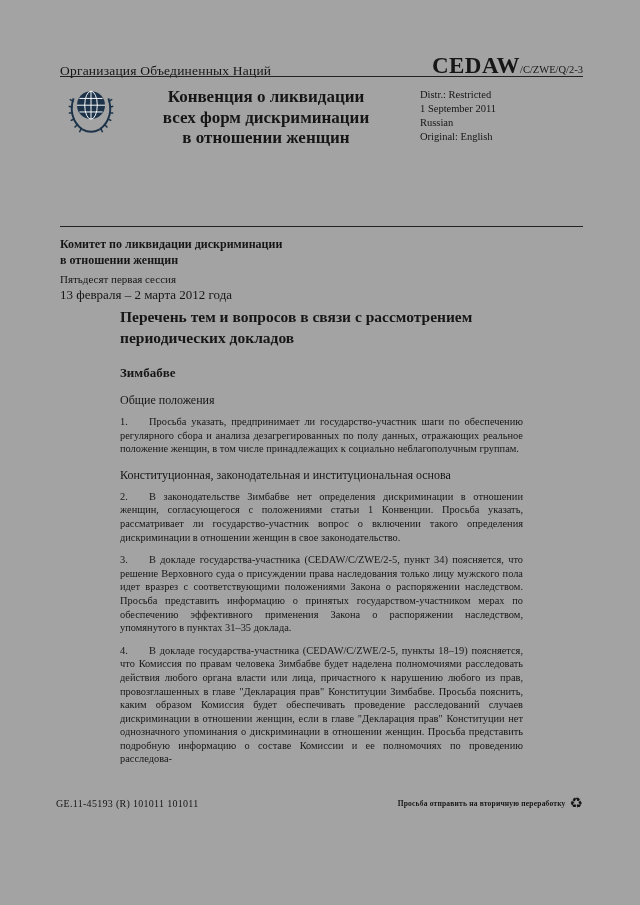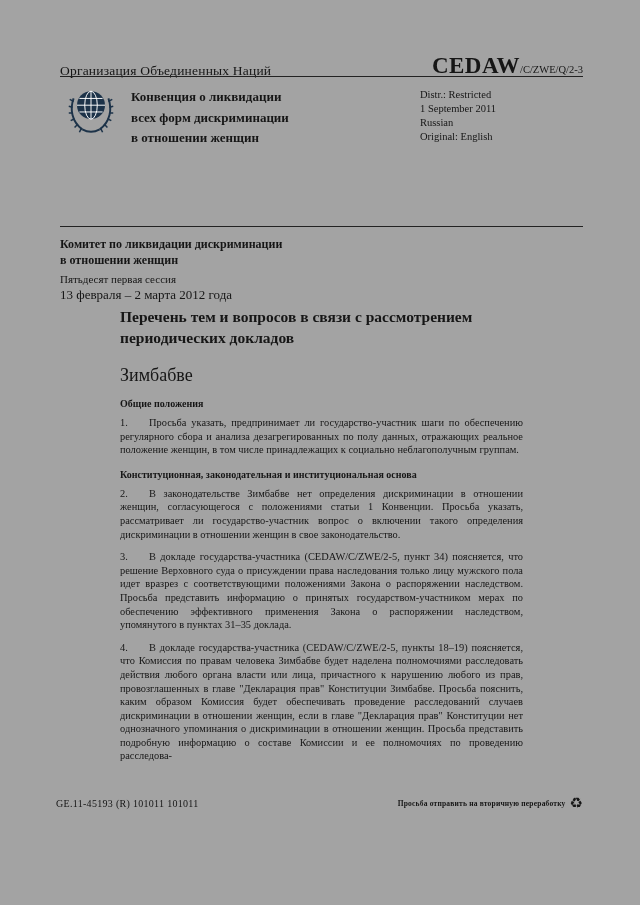--- a/index.html
+++ b/index.html
@@ -29,42 +29,43 @@
   .symbol-suffix { font-size: 10.5px; font-weight: normal; }
 
   .rule { position: absolute; left: 60px; width: 523px; border-bottom: 1.2px solid #222; }
   .rule-top { top: 76px; }
   .rule-mid { top: 226px; }
 
   
   .emblem { position: absolute; top: 82px; left: 62px; width: 58px; height: 58px; }
   .masthead-title {
     position: absolute; top: 87px; left: 131px; width: 270px;
-    font-size: 13px; font-weight: bold; line-height: 20.5px;
+    font-size: 17px; font-weight: bold; line-height: 20.5px;
     white-space: pre-line;
+    text-align: center;
   }
   .distr-block {
     position: absolute; top: 88px; left: 420px;
     font-size: 10.5px; line-height: 14px;
   }
 
   
   .committee { position: absolute; top: 237px; left: 60px; }
   .committee-name { font-size: 12px; font-weight: bold; line-height: 15.5px; white-space: pre-line; }
   .committee-session { font-size: 11px; font-weight: normal; margin-top: 5px; }
   .committee-dates { font-size: 13px; margin-top: 2px; }
 
   
   .content { position: absolute; top: 306px; left: 120px; width: 403px; }
   .main-title {
     font-size: 15.5px; font-weight: bold; line-height: 21px;
     max-width: 410px; margin-bottom: 17px;
   }
-  .country { font-size: 18px; font-weight: normal; margin-bottom: 10px; }
-  .section-heading { font-size: 10px; font-weight: bold; margin-top: 12px; margin-bottom: 7px; }
+  .country { font-size: 13px; font-weight: bold; margin-bottom: 10px; }
+  .section-heading { font-size: 12px; font-weight: normal; margin-top: 12px; margin-bottom: 7px; }
   .para {
     font-size: 10.4px; line-height: 13.6px;
     text-align: justify; margin-bottom: 9px;
   }
   .pnum { display: inline-block; width: 29px; }
 
   
   .page-footer {
     position: absolute; top: 796px; left: 56px; right: 57px;
     display: flex; justify-content: space-between; align-items: center;

